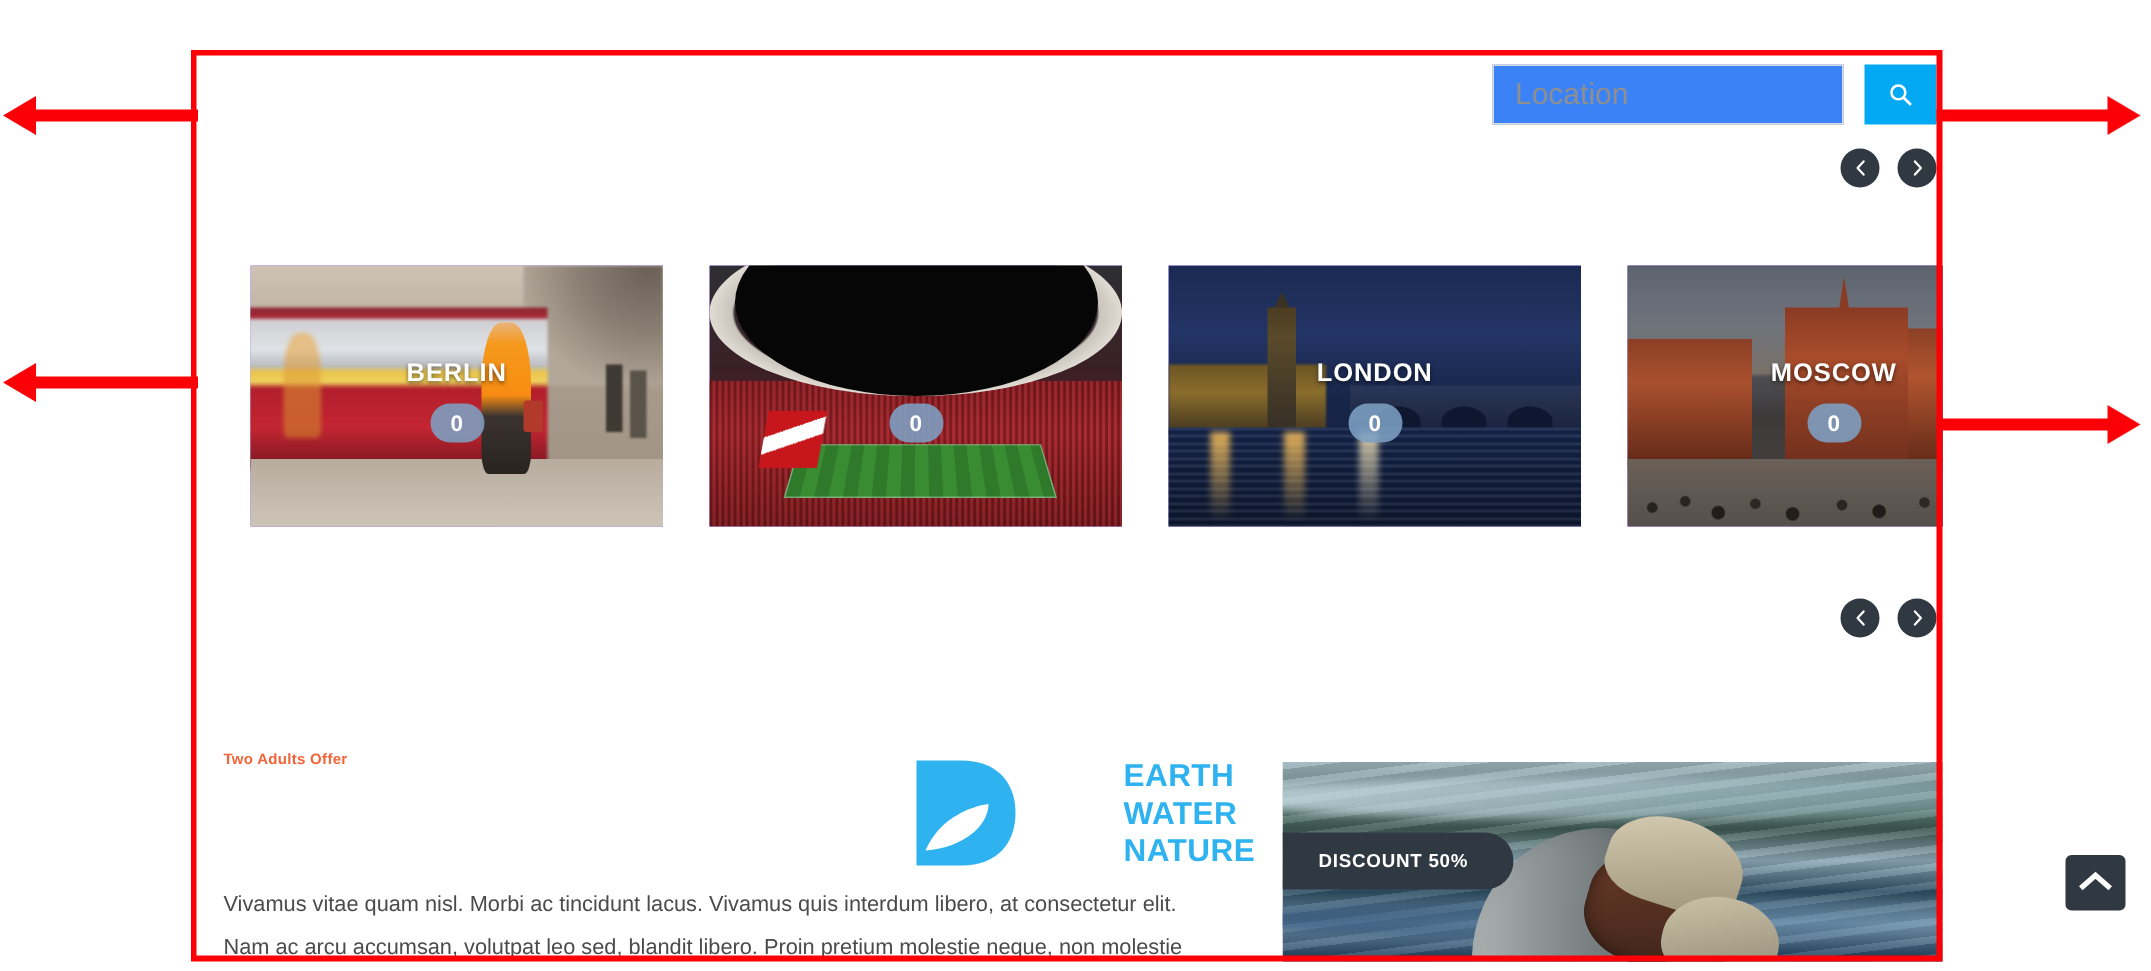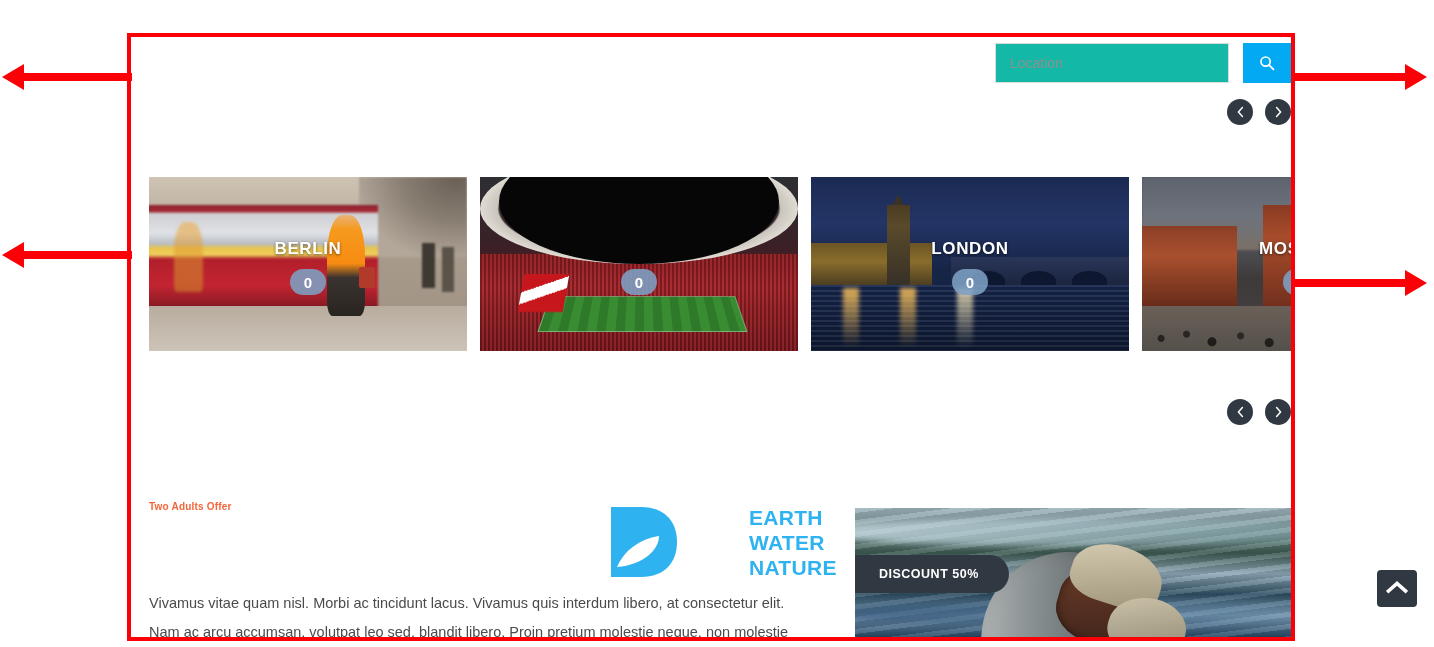--- a/index.html
+++ b/index.html
@@ -19,23 +19,23 @@
     width: 1168px; height: 608px;
     background: #ffffff;
     overflow: hidden;
   }
 
   
   .searchbar { position:absolute; left:868px; top:10px; display:flex; align-items:stretch; }
   .search-input {
     width: 234px; height: 40px;
     border: 1px solid #dcdcdc;
-    background:#14b8a6;
+    background:#3b82f6;
     padding: 0 14px;
-    font-size: 14px;
+    font-size: 20px;
     color: #2b2b2b;
     font-family: "Liberation Sans", sans-serif;
     outline: none;
   }
   .search-input::placeholder { color:#8f8f8f; }
   .search-btn {
     width: 48px; height: 40px;
     margin-left: 14px;
     background: #04a9f4;
     border: none;
@@ -53,24 +53,25 @@
     background: #303841;
     display:flex; align-items:center; justify-content:center;
     cursor:pointer; border:none; padding:0;
   }
   .arrow-btn svg { display:block; }
 
   
   .card-row { position:absolute; left: 22px; top: 144px; display:flex; gap:13px; }
   .city-card {
     position: relative;
-    width: 318px; height: 174px;
+    width: 275px; height: 174px;
     overflow: hidden;
     cursor: pointer;
     background:#8b5cf6;
+    margin-left:18px;
   }
   .city-photo { position:absolute; inset:0; }
   .city-label {
     position:absolute; left:0; right:0; top: 62px;
     text-align:center;
     color:#ffffff;
     font-size: 17px;
     font-weight: bold;
     letter-spacing: 0.6px;
     text-shadow: 0 1px 3px rgba(0,0,0,.55);

